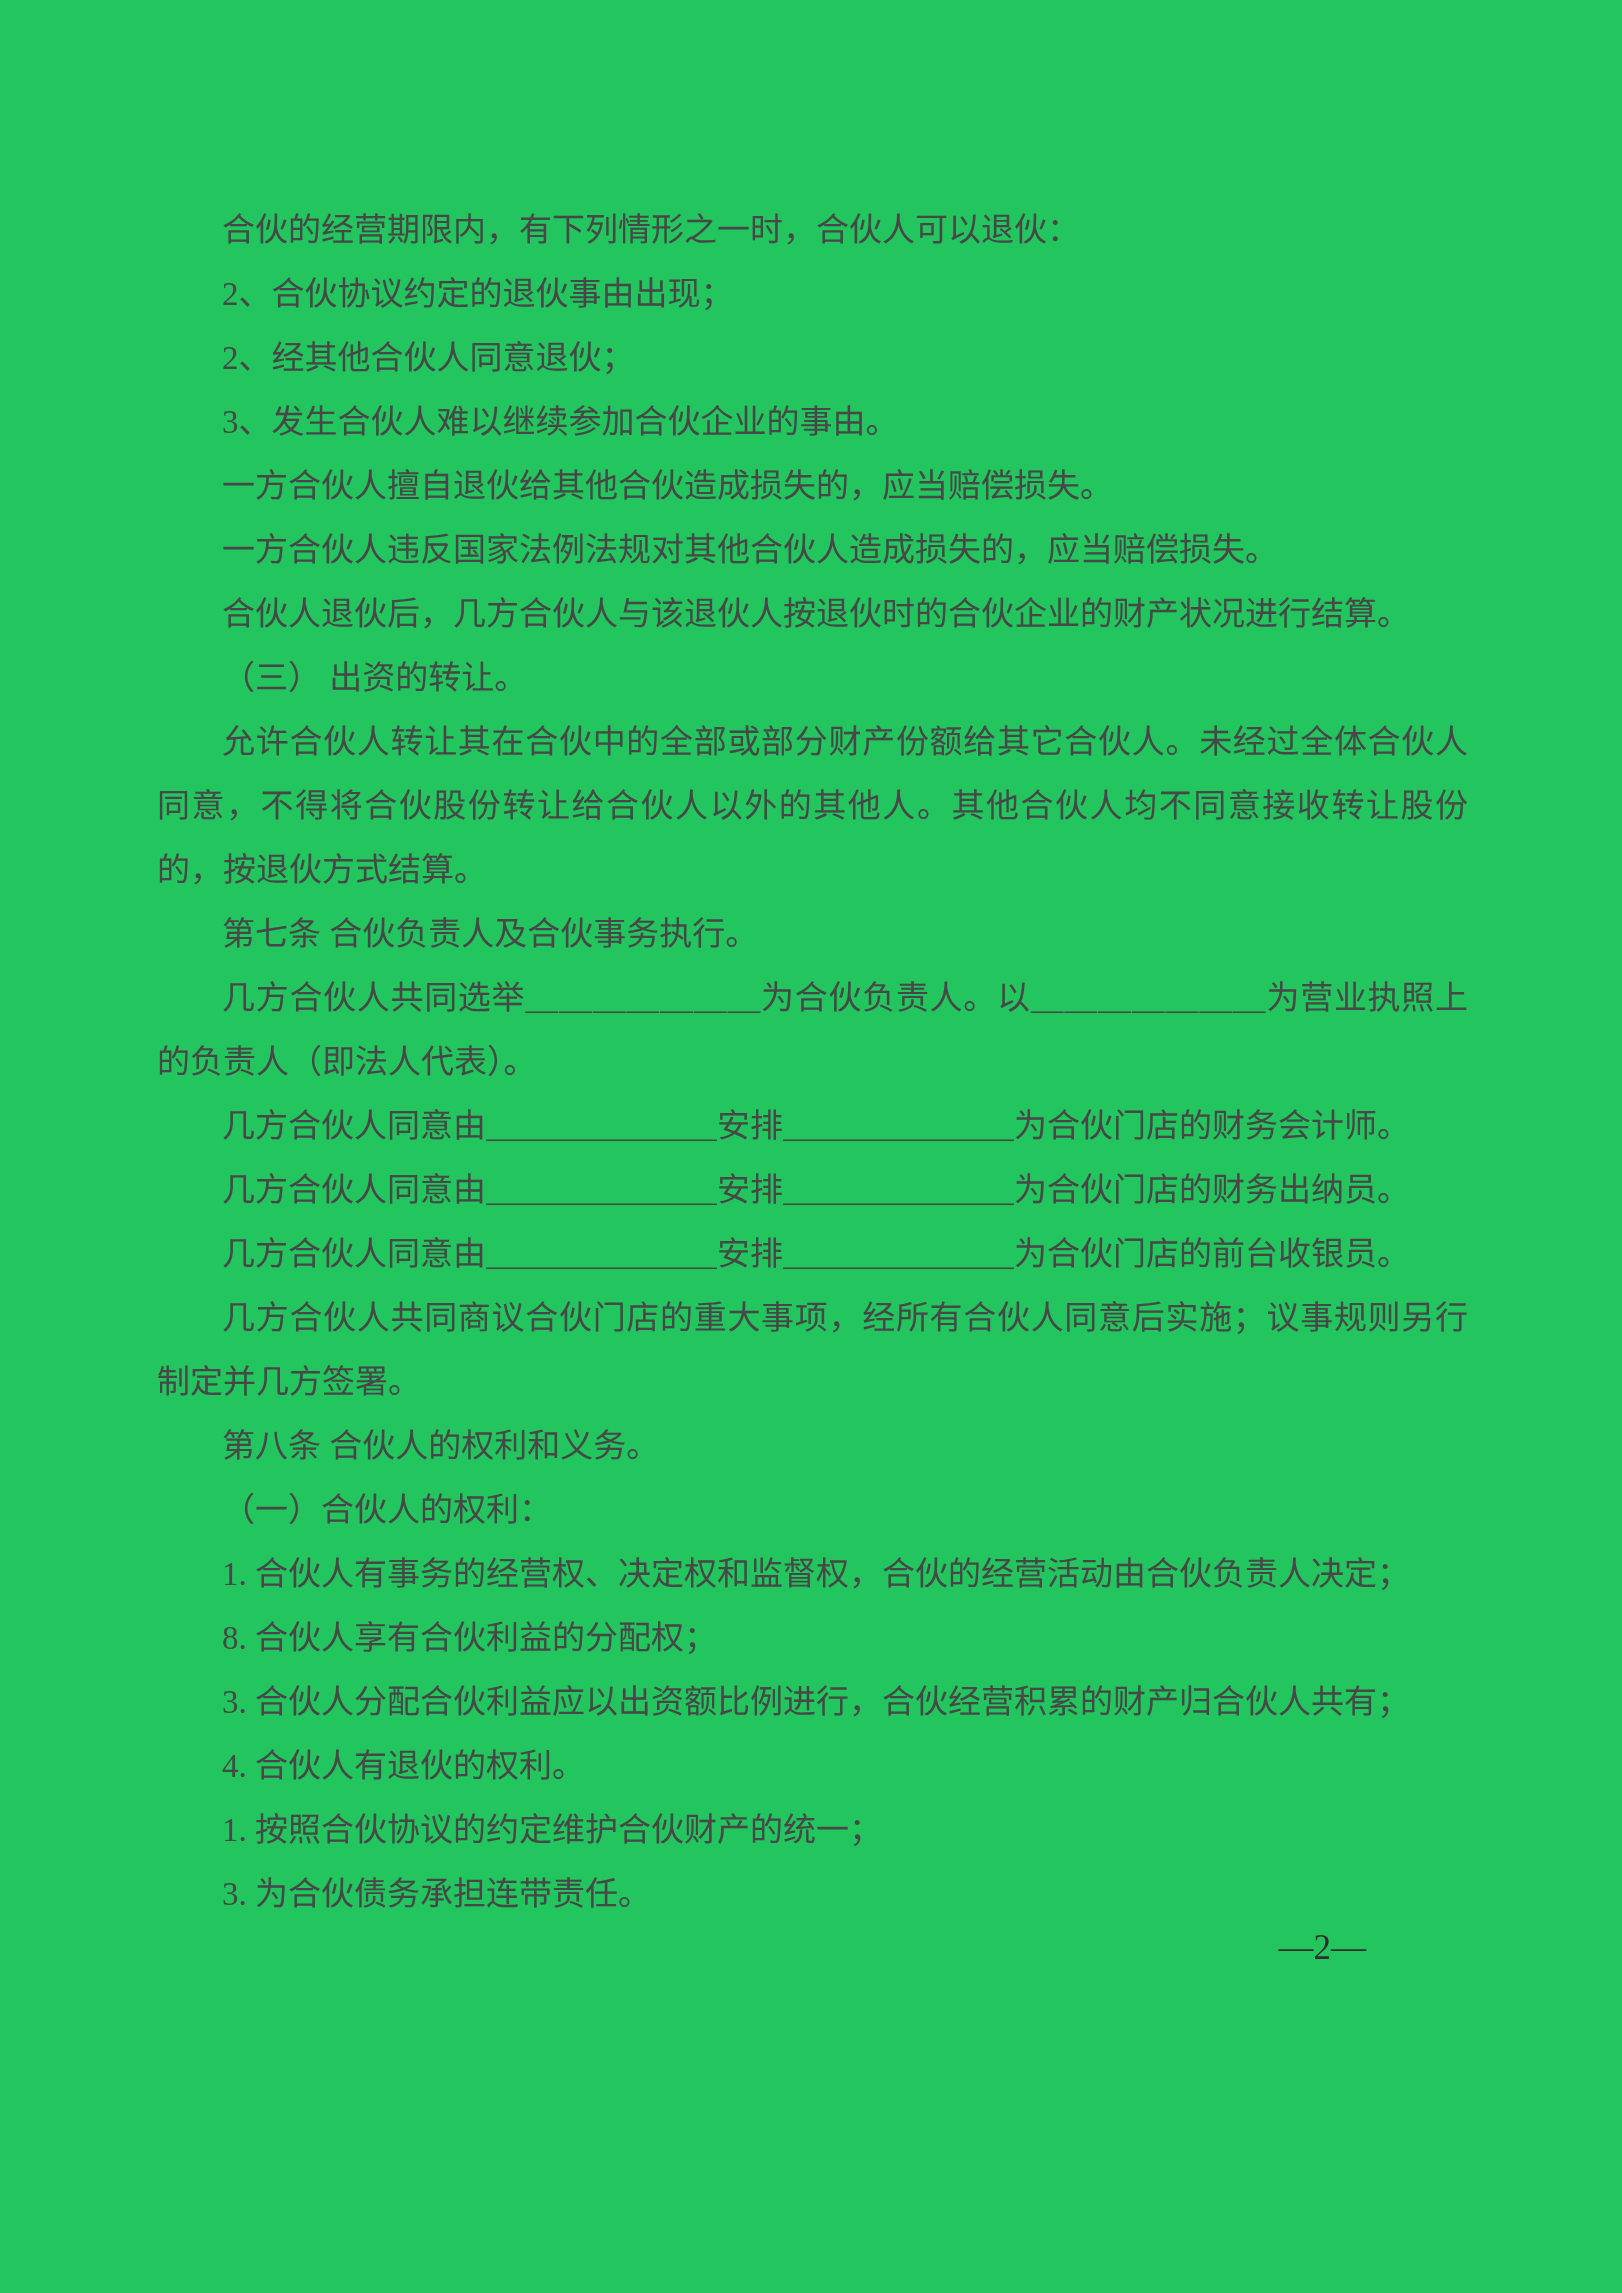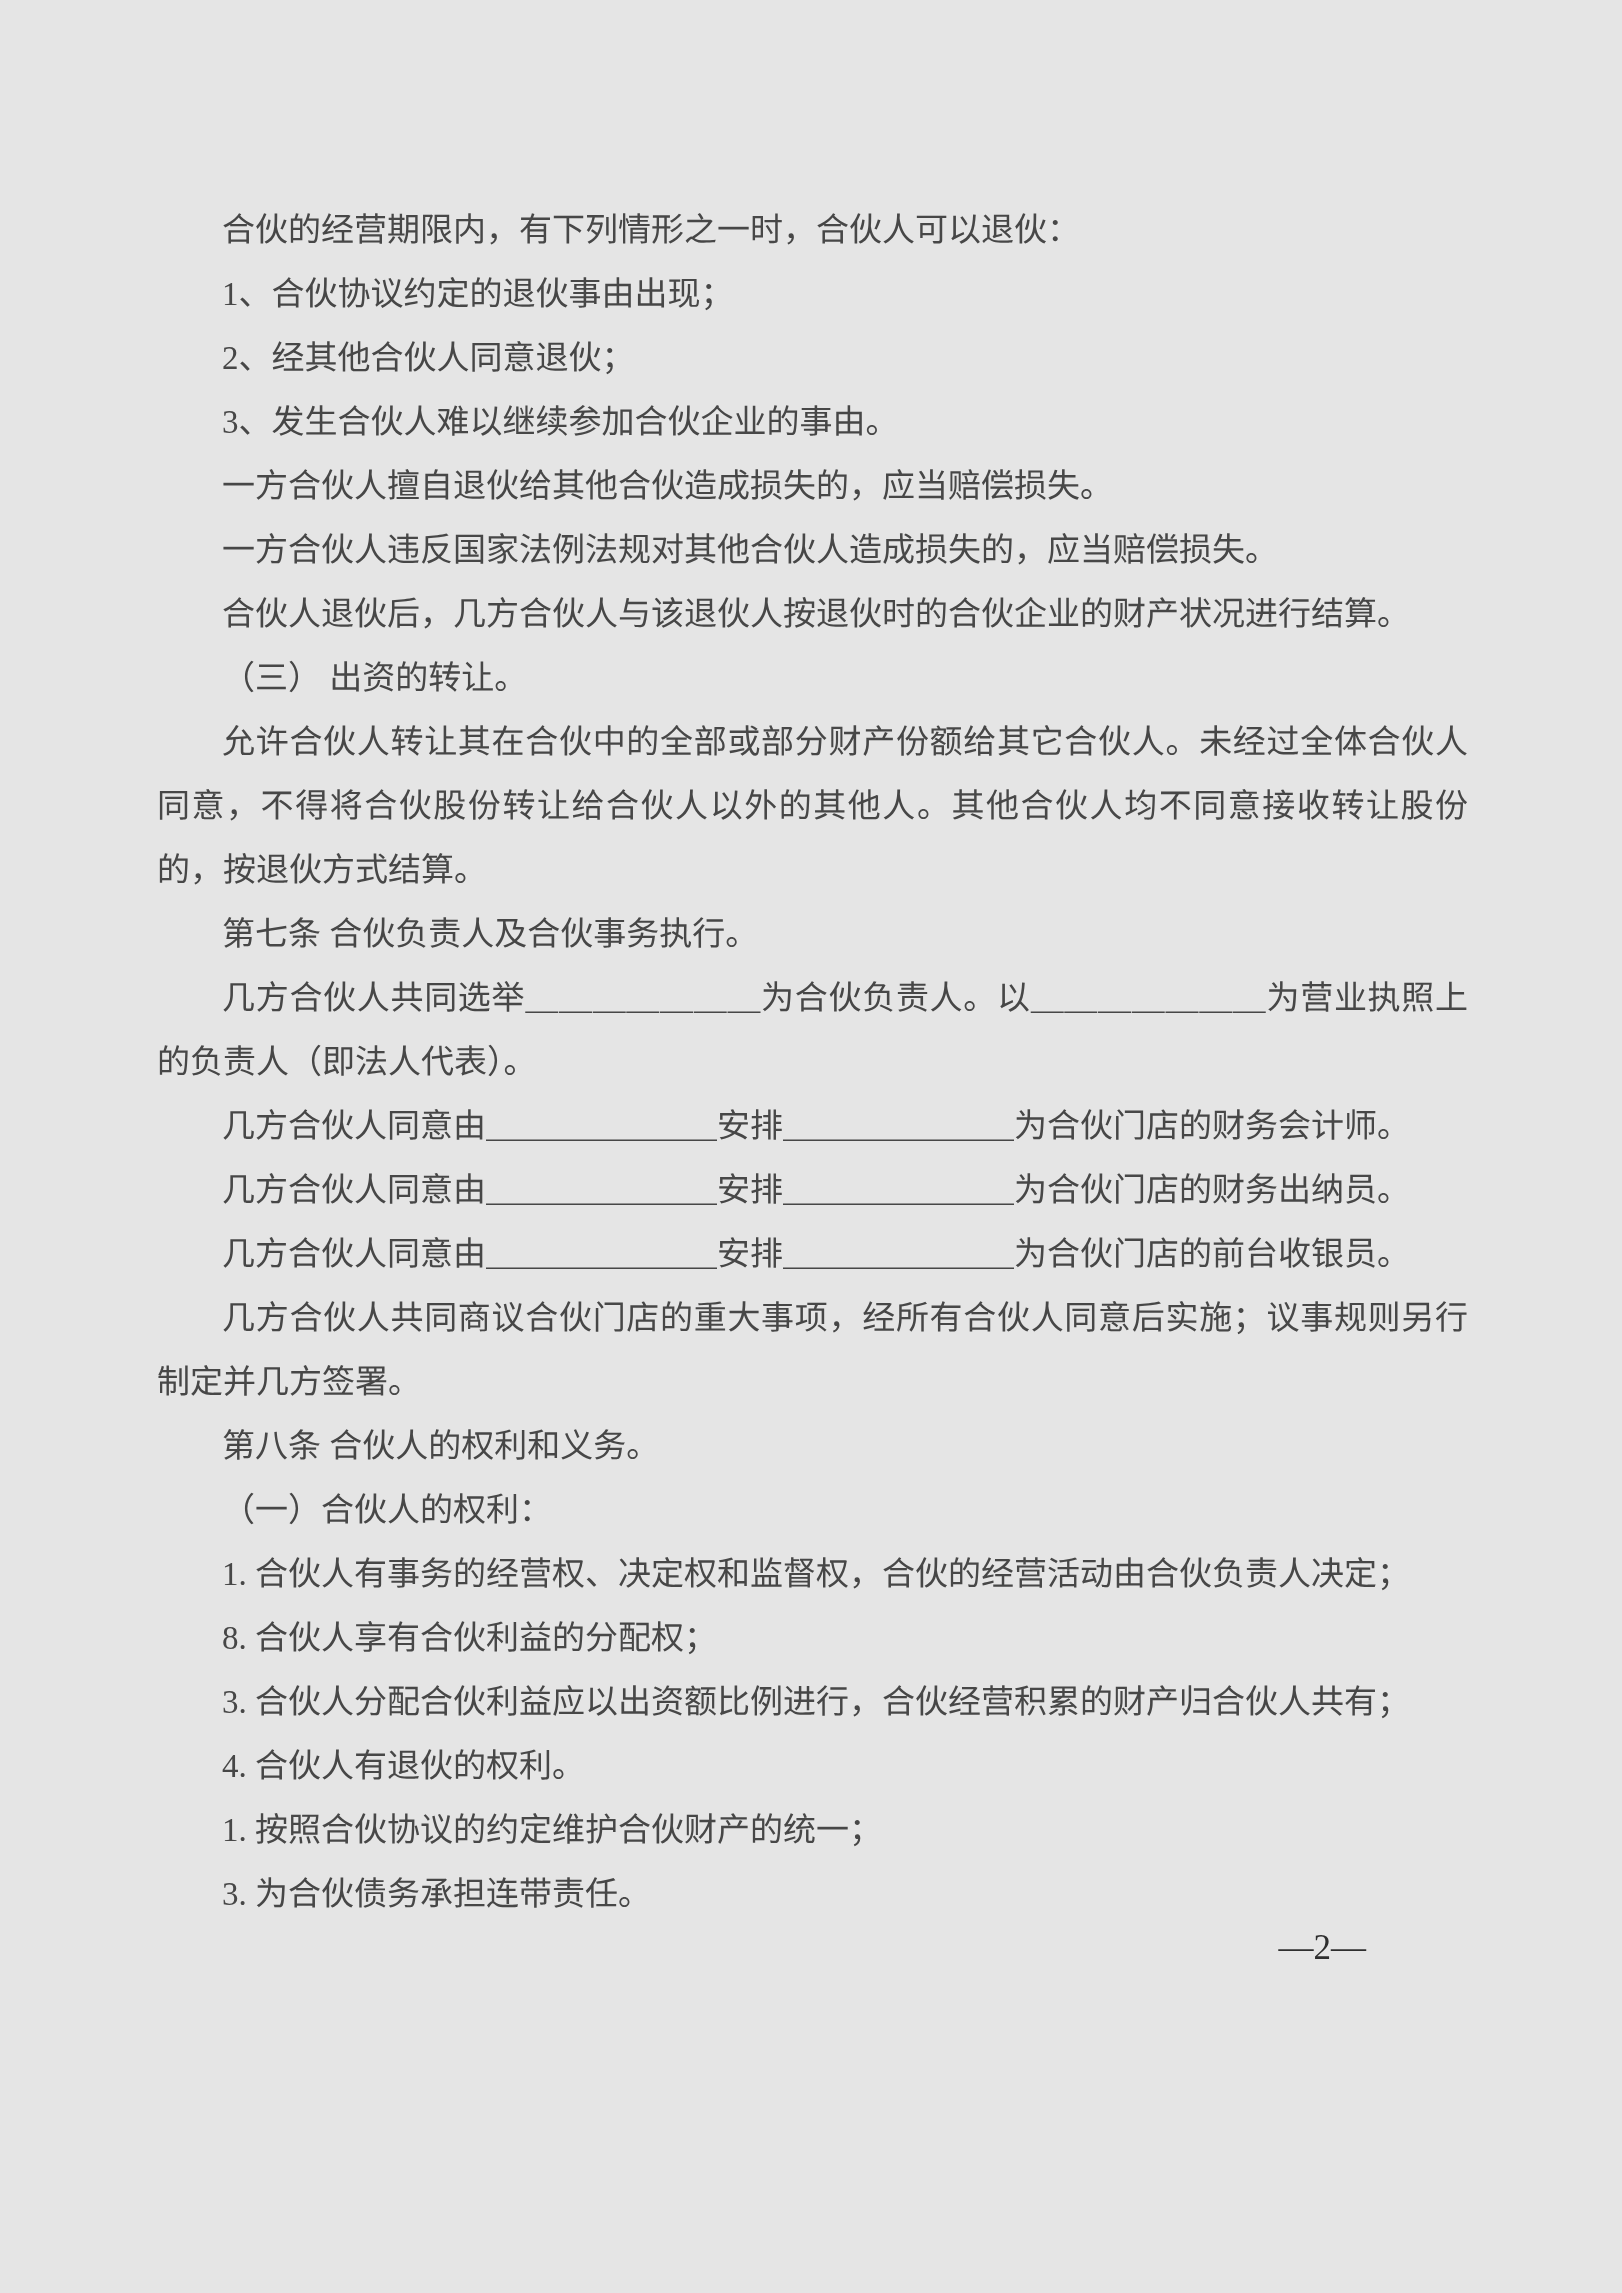--- a/index.html
+++ b/index.html
@@ -4,21 +4,21 @@
 <style>
   html, body {
     margin: 0;
     padding: 0;
     background: #ffffff;
   }
   .page {
     position: relative;
     width: 1623px;
     height: 2294px;
-    background: #e5e5e5;
+    background: #22c55e;
     box-sizing: border-box;
     padding: 198px 0 0 157px;
     overflow: hidden;
   }
   .doc-body {
     width: 1311px;
     font-family: "Liberation Serif", "DejaVu Serif", serif;
     font-size: 33px;
     line-height: 64px;
     color: #474747;
@@ -42,21 +42,21 @@
     line-height: 40px;
     color: #2e2e2e;
   }
 </style>
 </head>
 <body>
 
 <div class="page">
   <main class="doc-body">
     <p>合伙的经营期限内，有下列情形之一时，合伙人可以退伙：</p>
-    <p>1、合伙协议约定的退伙事由出现；</p>
+    <p>2、合伙协议约定的退伙事由出现；</p>
     <p>2、经其他合伙人同意退伙；</p>
     <p>3、发生合伙人难以继续参加合伙企业的事由。</p>
     <p>一方合伙人擅自退伙给其他合伙造成损失的，应当赔偿损失。</p>
     <p>一方合伙人违反国家法例法规对其他合伙人造成损失的，应当赔偿损失。</p>
     <p>合伙人退伙后，几方合伙人与该退伙人按退伙时的合伙企业的财产状况进行结算。</p>
     <p>（三） 出资的转让。</p>
     <p>允许合伙人转让其在合伙中的全部或部分财产份额给其它合伙人。未经过全体合伙人同意，不得将合伙股份转让给合伙人以外的其他人。其他合伙人均不同意接收转让股份的，按退伙方式结算。</p>
     <p>第七条 合伙负责人及合伙事务执行。</p>
     <p>几方合伙人共同选举＿＿＿＿＿＿＿为合伙负责人。以＿＿＿＿＿＿＿为营业执照上的负责人（即法人代表）。</p>
     <p>几方合伙人同意由＿＿＿＿＿＿＿安排＿＿＿＿＿＿＿为合伙门店的财务会计师。</p>

